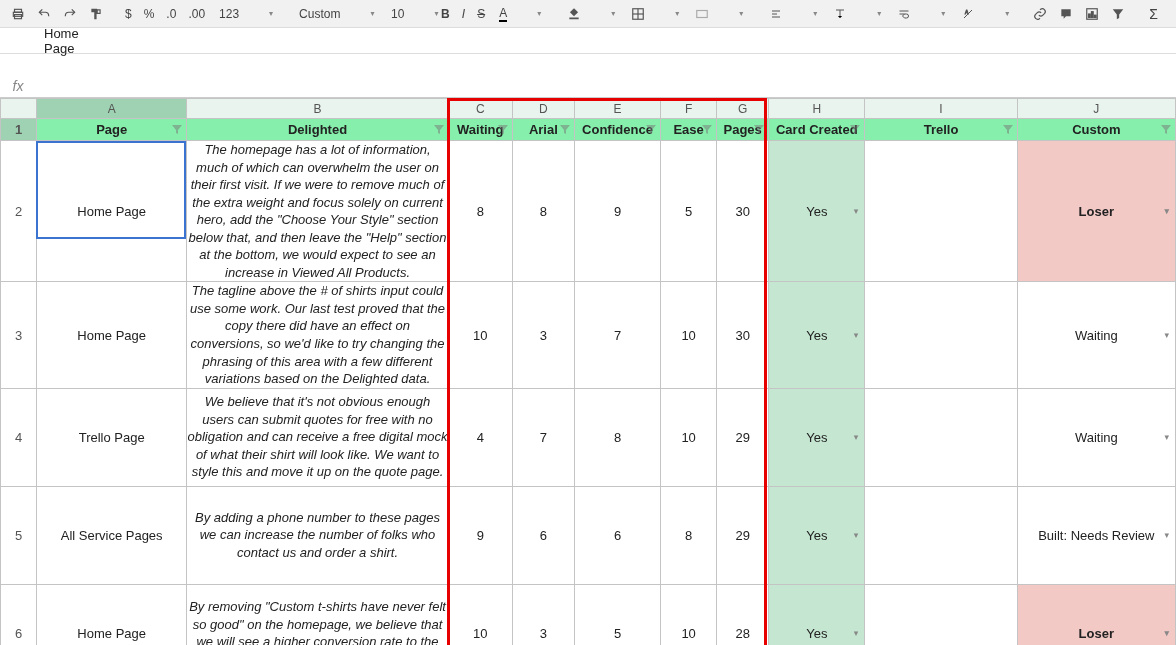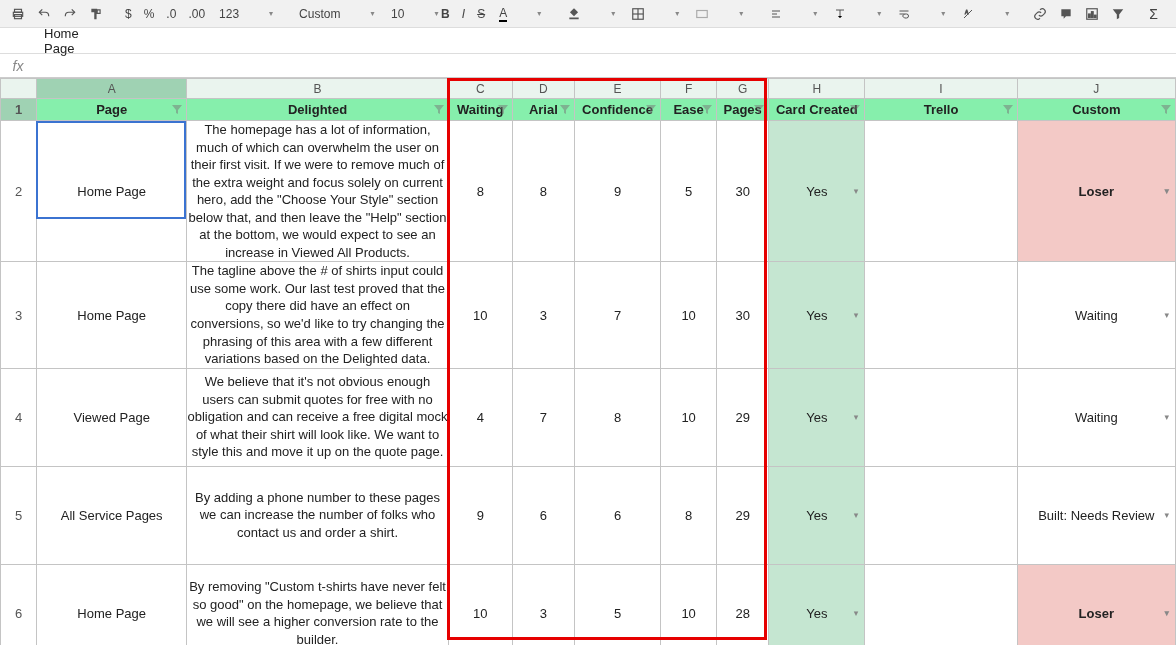--- a/index.html
+++ b/index.html
@@ -58,20 +58,21 @@
     margin-left: 36px;
     padding-left: 8px;
     color: #222;
   }
   .fx-row {
     height: 24px;
     display: flex;
     align-items: center;
     border-bottom: 1px solid #ccc;
     font-size: 13px;
+    margin-top: 20px;
   }
   .fx-label {
     width: 36px;
     text-align: center;
     font-style: italic;
     color: #888;
     font-size: 14px;
   }
 
   .sheet {
@@ -124,20 +125,21 @@
     height: 10px;
     opacity: 0.5;
   }
   .filter-icon svg { display: block; }
 
   td.hyp {
     text-align: center;
     font-size: 12.5px;
     padding: 6px 8px;
     line-height: 1.35;
+    font-style: italic;
   }
   td.page { font-size: 13px; }
   td.num { font-size: 13px; }
   td.card { background: #c5e6d1 !important; position: relative; }
   td.status-loser { background: #f3c9c6 !important; position: relative; font-weight: bold; }
   td.status-plain { position: relative; }
   .dv-caret {
     position: absolute;
     right: 6px;
     top: 50%;
@@ -428,21 +430,21 @@
           <td class="num">3</td>
           <td class="num">7</td>
           <td class="num">10</td>
           <td class="num">30</td>
           <td class="card">Yes<span class="dv-caret">▾</span></td>
           <td></td>
           <td class="status-plain">Waiting<span class="dv-caret">▾</span></td>
         </tr>
         <tr style="height: 98px;">
           <td class="rowhdr">4</td>
-          <td class="page">Viewed Page</td>
+          <td class="page">Trello Page</td>
           <td class="hyp">We believe that it's not obvious enough users can submit quotes for free with no obligation and can receive a free digital mock of what their shirt will look like. We want to style this and move it up on the quote page.</td>
           <td class="num">4</td>
           <td class="num">7</td>
           <td class="num">8</td>
           <td class="num">10</td>
           <td class="num">29</td>
           <td class="card">Yes<span class="dv-caret">▾</span></td>
           <td></td>
           <td class="status-plain">Waiting<span class="dv-caret">▾</span></td>
         </tr>

